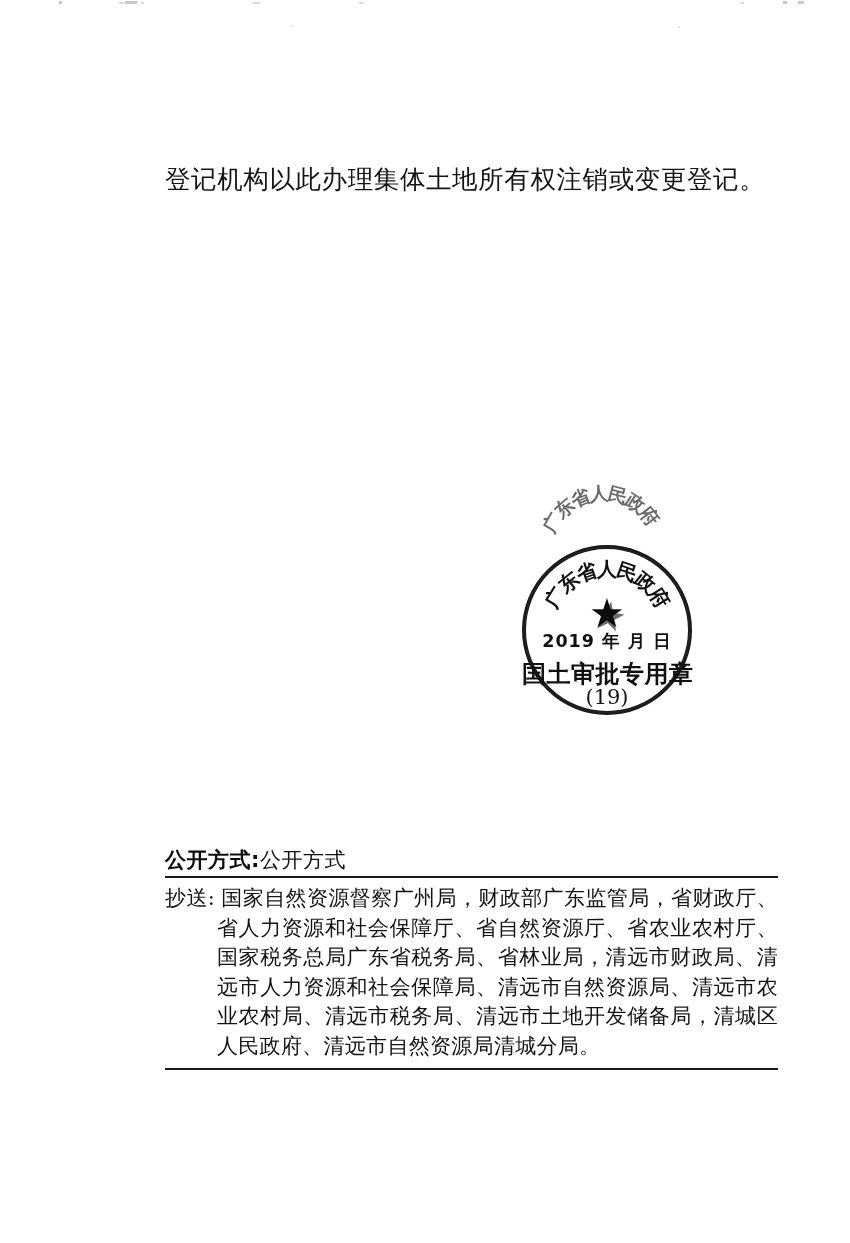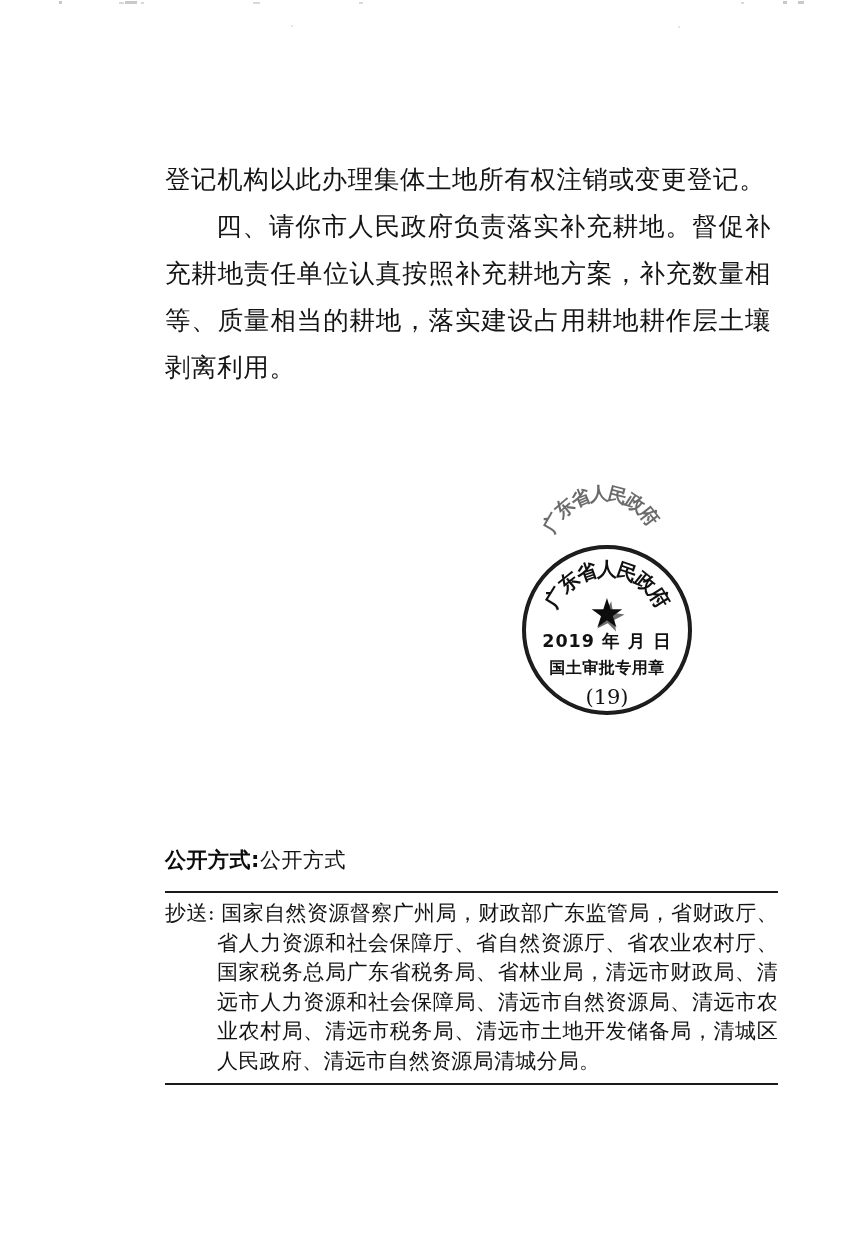--- a/index.html
+++ b/index.html
@@ -141,21 +141,21 @@
     white-space: nowrap;
   }
   #seal-date {
     top: 84px;
     font-size: 17.5px;
     font-weight: 700;
     letter-spacing: 1px;
   }
   #seal-purpose {
     top: 113px;
-    font-size: 16px;
+    font-size: 24px;
     font-weight: 700;
     letter-spacing: 0.5px;
   }
   #seal-number {
     top: 140px;
     font-size: 21px;
     font-weight: 500;
     font-family: "DejaVu Serif", "Liberation Serif", serif;
   }
 
@@ -165,21 +165,21 @@
     left: 124px;
     top: 845px;
     width: 613px;
   }
 
   #disclosure-row {
     display: flex;
     align-items: baseline;
     font-size: 21px;
     line-height: 30px;
-    padding-bottom: 16px;
+    padding-bottom: 1px;
   }
   #disclosure-label {
     font-family: "DejaVu Sans", "Liberation Sans", sans-serif;
     font-weight: 700;
     color: #0d0d0d;
     letter-spacing: 0.5px;
   }
   #disclosure-value {
     font-family: "DejaVu Serif", "Liberation Serif", serif;
     color: #141414;
@@ -225,21 +225,20 @@
     <div class="speck" style="left:742px;width:4px;"></div>
     <div class="speck" style="left:757px;width:6px;"></div>
     <div class="speck" style="left:772px;width:18px;"></div>
     <div class="speck s2" style="left:805px;width:3px;"></div>
     <div class="dust" style="left:250px;top:25px;"></div>
     <div class="dust" style="left:637px;top:26px;"></div>
   </div>
 
   <div id="body-text">
     <p class="para">登记机构以此办理集体土地所有权注销或变更登记。</p>
-    <p class="para indent">四、请你市人民政府负责落实补充耕地。督促补充耕地责任单位认真按照补充耕地方案，补充数量相等、质量相当的耕地，落实建设占用耕地耕作层土壤剥离利用。</p>
   </div>
 
   <div id="seal">
     <div id="seal-ring"></div>
 
     <div id="seal-arc">
         <div class="arc-char" style="transform: translate(-51.73px, -32.33px);">
           <span style="transform: translate(-50%, -50%) rotate(-58deg);">广</span>
         </div>
         <div class="arc-char" style="transform: translate(-38.11px, -47.63px);">

